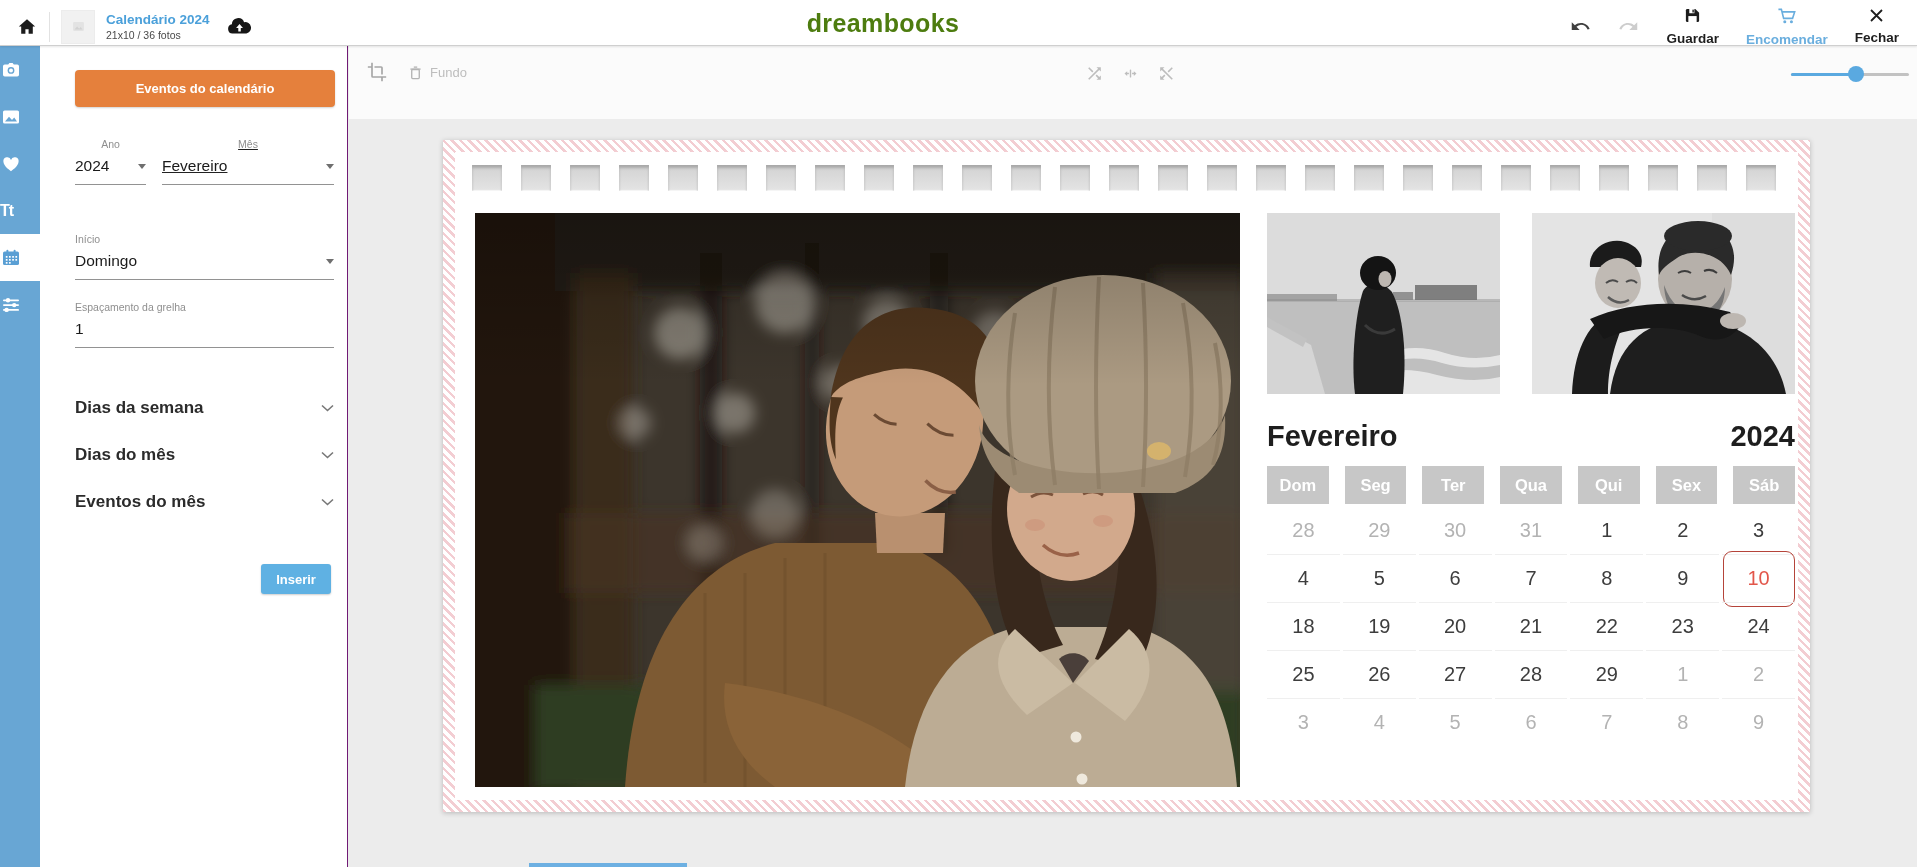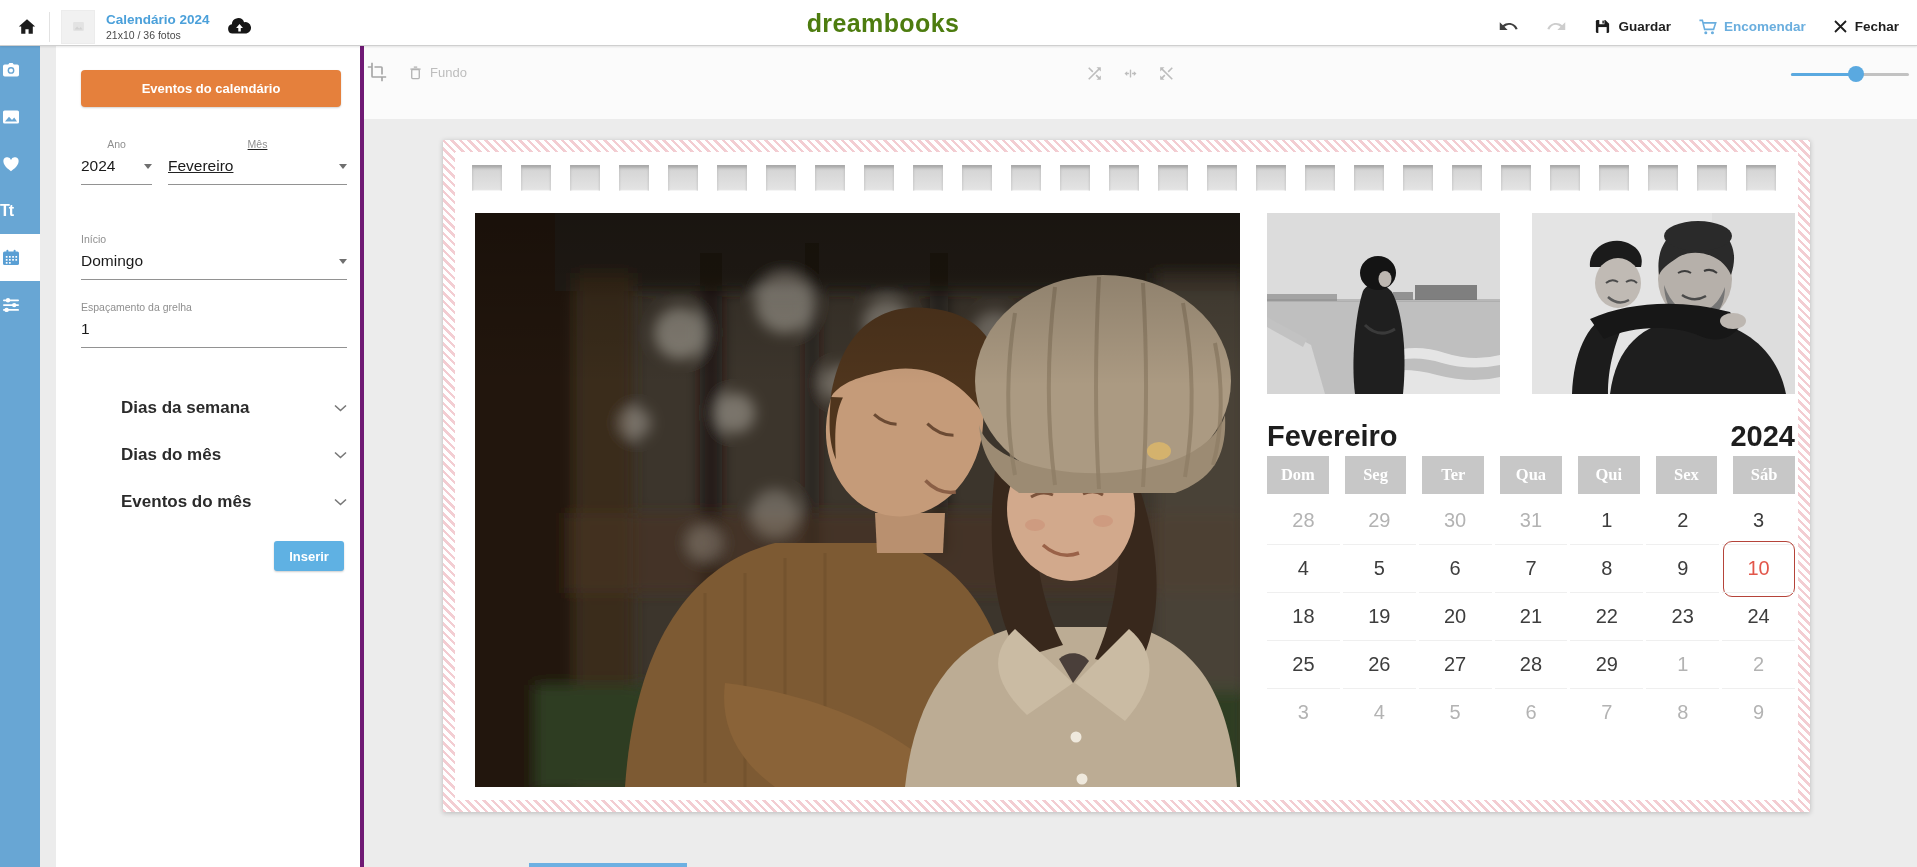--- a/index.html
+++ b/index.html
@@ -15,51 +15,51 @@
   .tb-divider { width:1px; height:30px; background:#e2e2e2; }
   .tb-thumb { width:34px; height:34px; background:#f1f1f1; border:1px solid #ececec;
               display:flex; align-items:center; justify-content:center; }
   .tb-titles { line-height:1.15; }
   .tb-title { font-size:13.5px; font-weight:700; color:#4ba0da; }
   .tb-sub { font-size:10.5px; color:#4a4a4a; margin-top:2px; }
   .tb-logo { position:absolute; left:883px; transform:translateX(-50%); top:9px;
              font-size:25px; font-weight:700; letter-spacing:.4px; color:#4d7c0f; }
   .tb-right { margin-left:auto; display:flex; align-items:center; gap:27px; }
   .tb-btn { display:flex; align-items:center; gap:7px; font-size:13.5px; font-weight:600;
-            color:#1e1e1e; cursor:pointer; background:none; border:none; font-family:inherit; }
+            color:#1e1e1e; cursor:pointer; background:none; border:none; font-family:inherit;flex-direction:column; }
   .tb-btn.order { color:#6aaede; }
   .icon-btn { background:none; border:none; cursor:pointer; display:flex; align-items:center; }
 
   
   .rail { position:absolute; left:0; top:46px; bottom:0; width:40px; background:#68a6d4; z-index:30; }
   .rail-item { width:40px; height:47px; display:flex; align-items:center; justify-content:flex-start; cursor:pointer; }
   .rail-item.active { background:#fff; }
   .rail-tt { font-size:16px; font-weight:800; color:#fff; letter-spacing:-1px; }
 
   
-  .panel { position:absolute; left:56px; top:46px; bottom:0; width:308px; background:#fff;
-           border-right:4px solid #701a75; padding:24px 13px 0 25px; z-index:20; }
+  .panel { position:absolute; left:40px; top:46px; bottom:0; width:308px; background:#fff;
+           border-right:1px solid #701a75; padding:24px 13px 0 35px; z-index:20; }
   .events-btn { display:block; width:260px; height:37px; background:#e5803c; border:none; border-radius:4px;
                 color:#fff; font-size:13px; font-weight:700; font-family:inherit; cursor:pointer;
                 box-shadow:0 1px 2px rgba(0,0,0,.18); }
   .field-label { font-size:10.5px; color:#8f8f8f; margin-bottom:7px; }
   .field-value { display:flex; align-items:center; justify-content:space-between;
                  font-size:15.5px; color:#1a1a1a; padding-bottom:9px; border-bottom:1px solid #929292; cursor:pointer; }
   .caret { width:0; height:0; border-left:4.5px solid transparent; border-right:4.5px solid transparent;
            border-top:5.5px solid #6f6f6f; }
   .row-2col { display:flex; gap:16px; margin-top:31px;text-align:center; }
   .col-ano { width:71px; }
   .col-mes { flex:1;text-decoration:underline; }
   .field-block { margin-top:48px; }
   .field-block.spacing { margin-top:21px; }
-  .sections { margin-top:36px;margin-left:40px; }
+  .sections { margin-top:36px; }
   .section-row { height:47px; display:flex; align-items:center; justify-content:space-between;
                  cursor:pointer; }
   .section-label { font-size:17px; font-weight:700; color:#2b2b2b; }
-  .insert-wrap { margin-top:16px; display:flex; justify-content:flex-end; padding-right:3px; }
+  .insert-wrap { margin-top:39px; display:flex; justify-content:flex-end; padding-right:3px; }
   .insert-btn { width:70px; height:30px; background:#5fb1e3; border:none; border-radius:3px; color:#fff;
                 font-size:13px; font-weight:700; font-family:inherit; cursor:pointer;
                 box-shadow:0 1px 2px rgba(0,0,0,.2); }
 
   
   .ctoolbar { position:absolute; left:349px; top:46px; right:0; height:73px; background:#fbfbfb; z-index:10; }
   .ct-crop { position:absolute; left:18px; top:16px; }
   .ct-fundo { position:absolute; left:58px; top:18px; display:flex; align-items:center; gap:6px;
               font-size:13px; color:#bdbdbd; cursor:pointer; background:none; border:none; font-family:inherit; }
   .ct-center { position:absolute; left:736px; top:18px; display:flex; gap:17px; }
@@ -79,21 +79,21 @@
           box-shadow:inset 0 3px 3px rgba(0,0,0,.20), inset 0 -1px 1px rgba(255,255,255,.7); }
   .photo { position:absolute; overflow:hidden; }
   .photo svg { display:block; width:100%; height:100%; }
   .photo-main   { left:20px;  top:61px; width:765px; height:574px; }
   .photo-small1 { left:812px; top:61px; width:233px; height:181px; }
   .photo-small2 { left:1077px;top:61px; width:263px; height:181px; }
 
   .cal-block { position:absolute; left:812px; top:268px; width:528px; }
   .cal-titlerow { display:flex; justify-content:space-between; align-items:baseline; height:34px; }
   .cal-month, .cal-year { font-size:29px; font-weight:700; color:#1e1e1e; }
-  .weekday-row { display:grid; grid-template-columns:repeat(7,1fr); gap:16px; margin-top:2px;font-family:Liberation Serif, serif; }
+  .weekday-row { display:grid; grid-template-columns:repeat(7,1fr); gap:16px; margin-top:12px; }
   .wd-cell { height:38px; background:#c7c7c7; color:#fff; font-size:16.5px; font-weight:700;
              display:flex; align-items:center; justify-content:center; }
   .cal-grid { margin-top:2px; }
   .cal-row { display:grid; grid-template-columns:repeat(7,1fr); gap:3px; }
   .cal-cell { position:relative; height:48px; display:flex; align-items:center; justify-content:center;
               font-size:20px; color:#3d3d3d; }
   .cal-row + .cal-row .cal-cell { border-top:1px solid #efefef; }
   .cal-cell.muted { color:#b3b3b3; }
   .cal-cell.hl { color:#e2564a; }
   .hl-ring { position:absolute; left:50%; top:50%; transform:translate(-50%,-50%);

